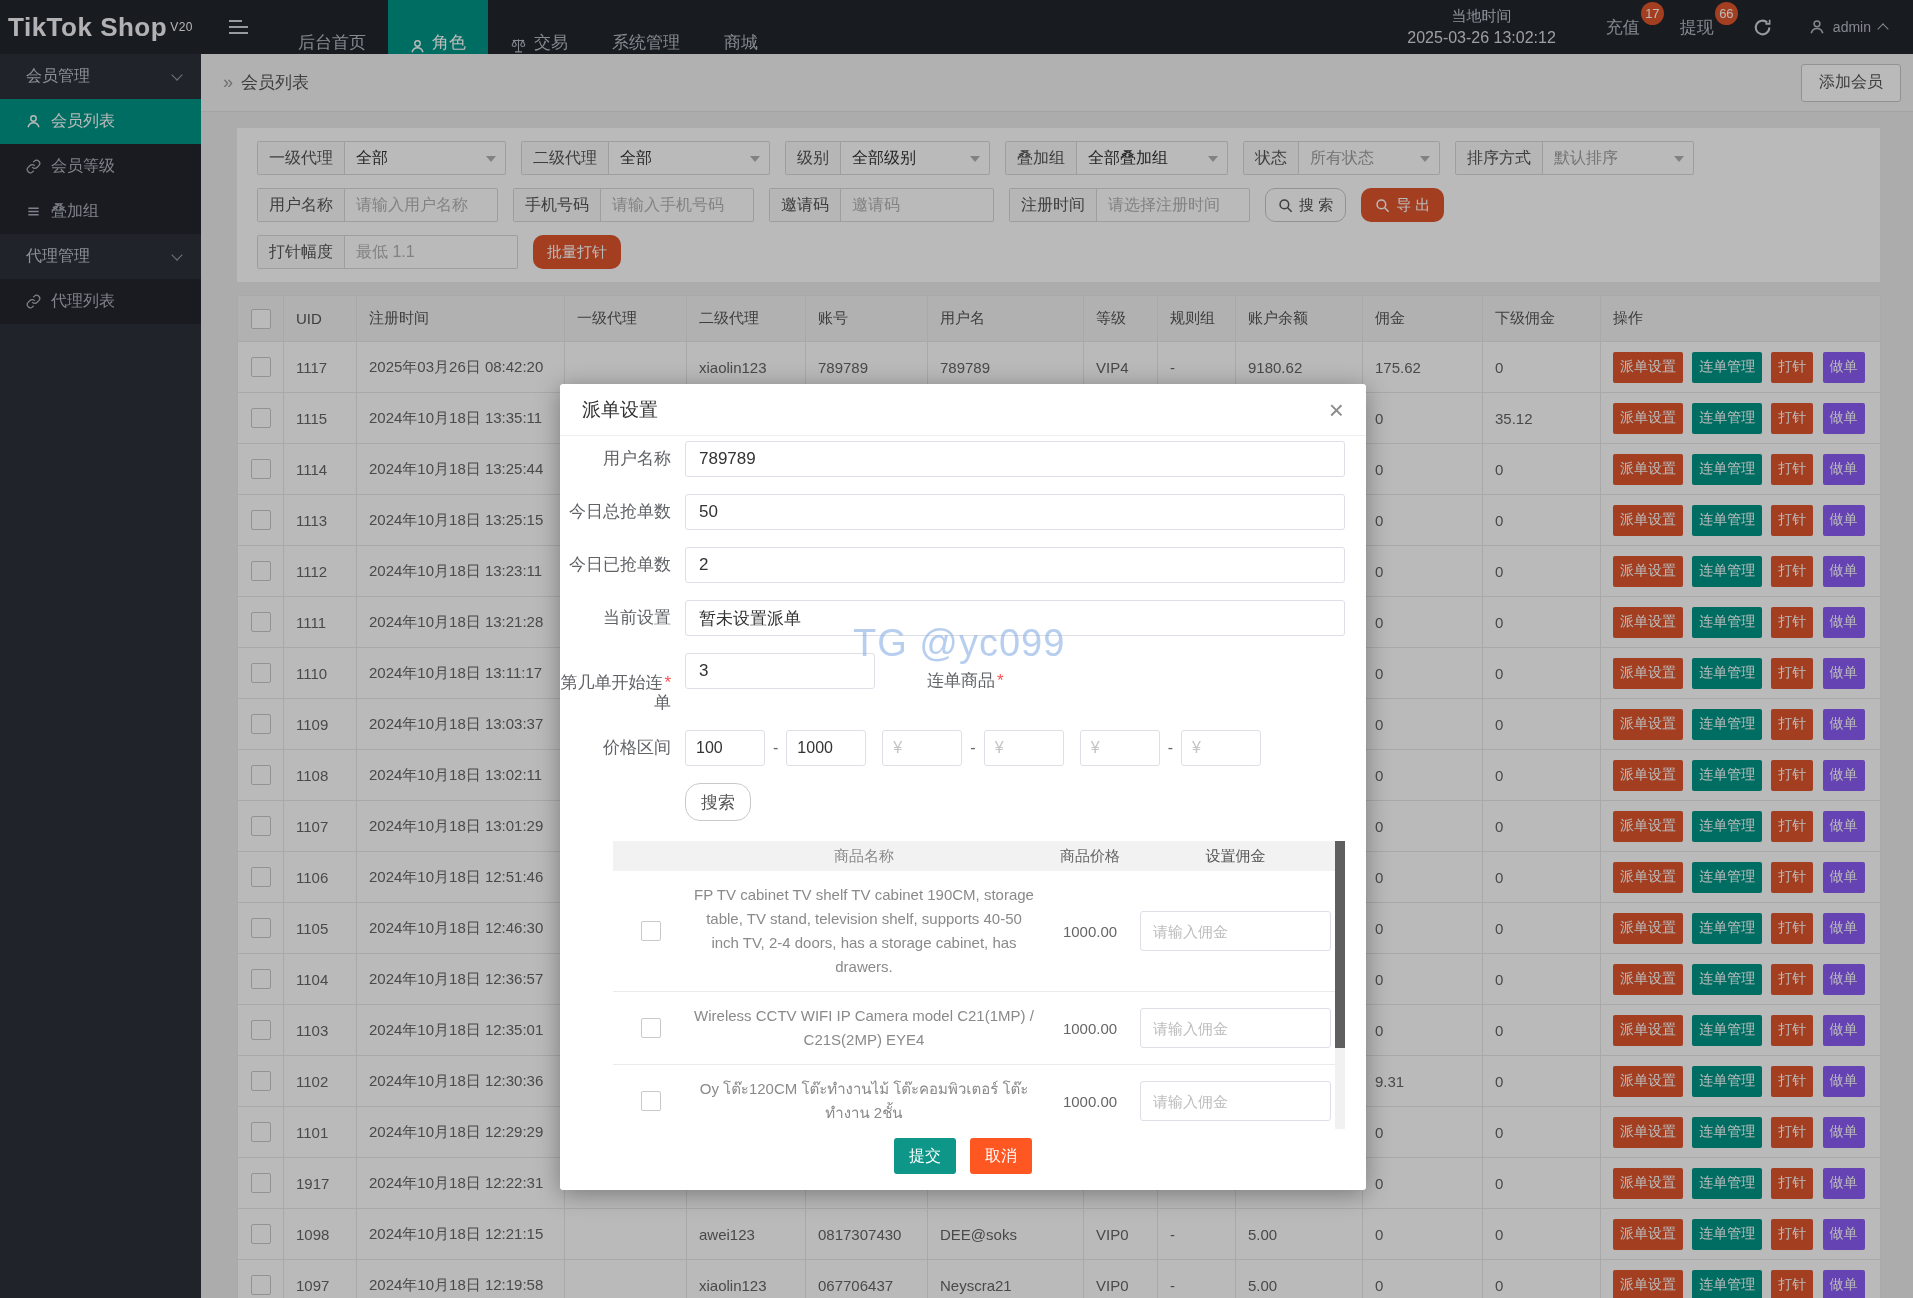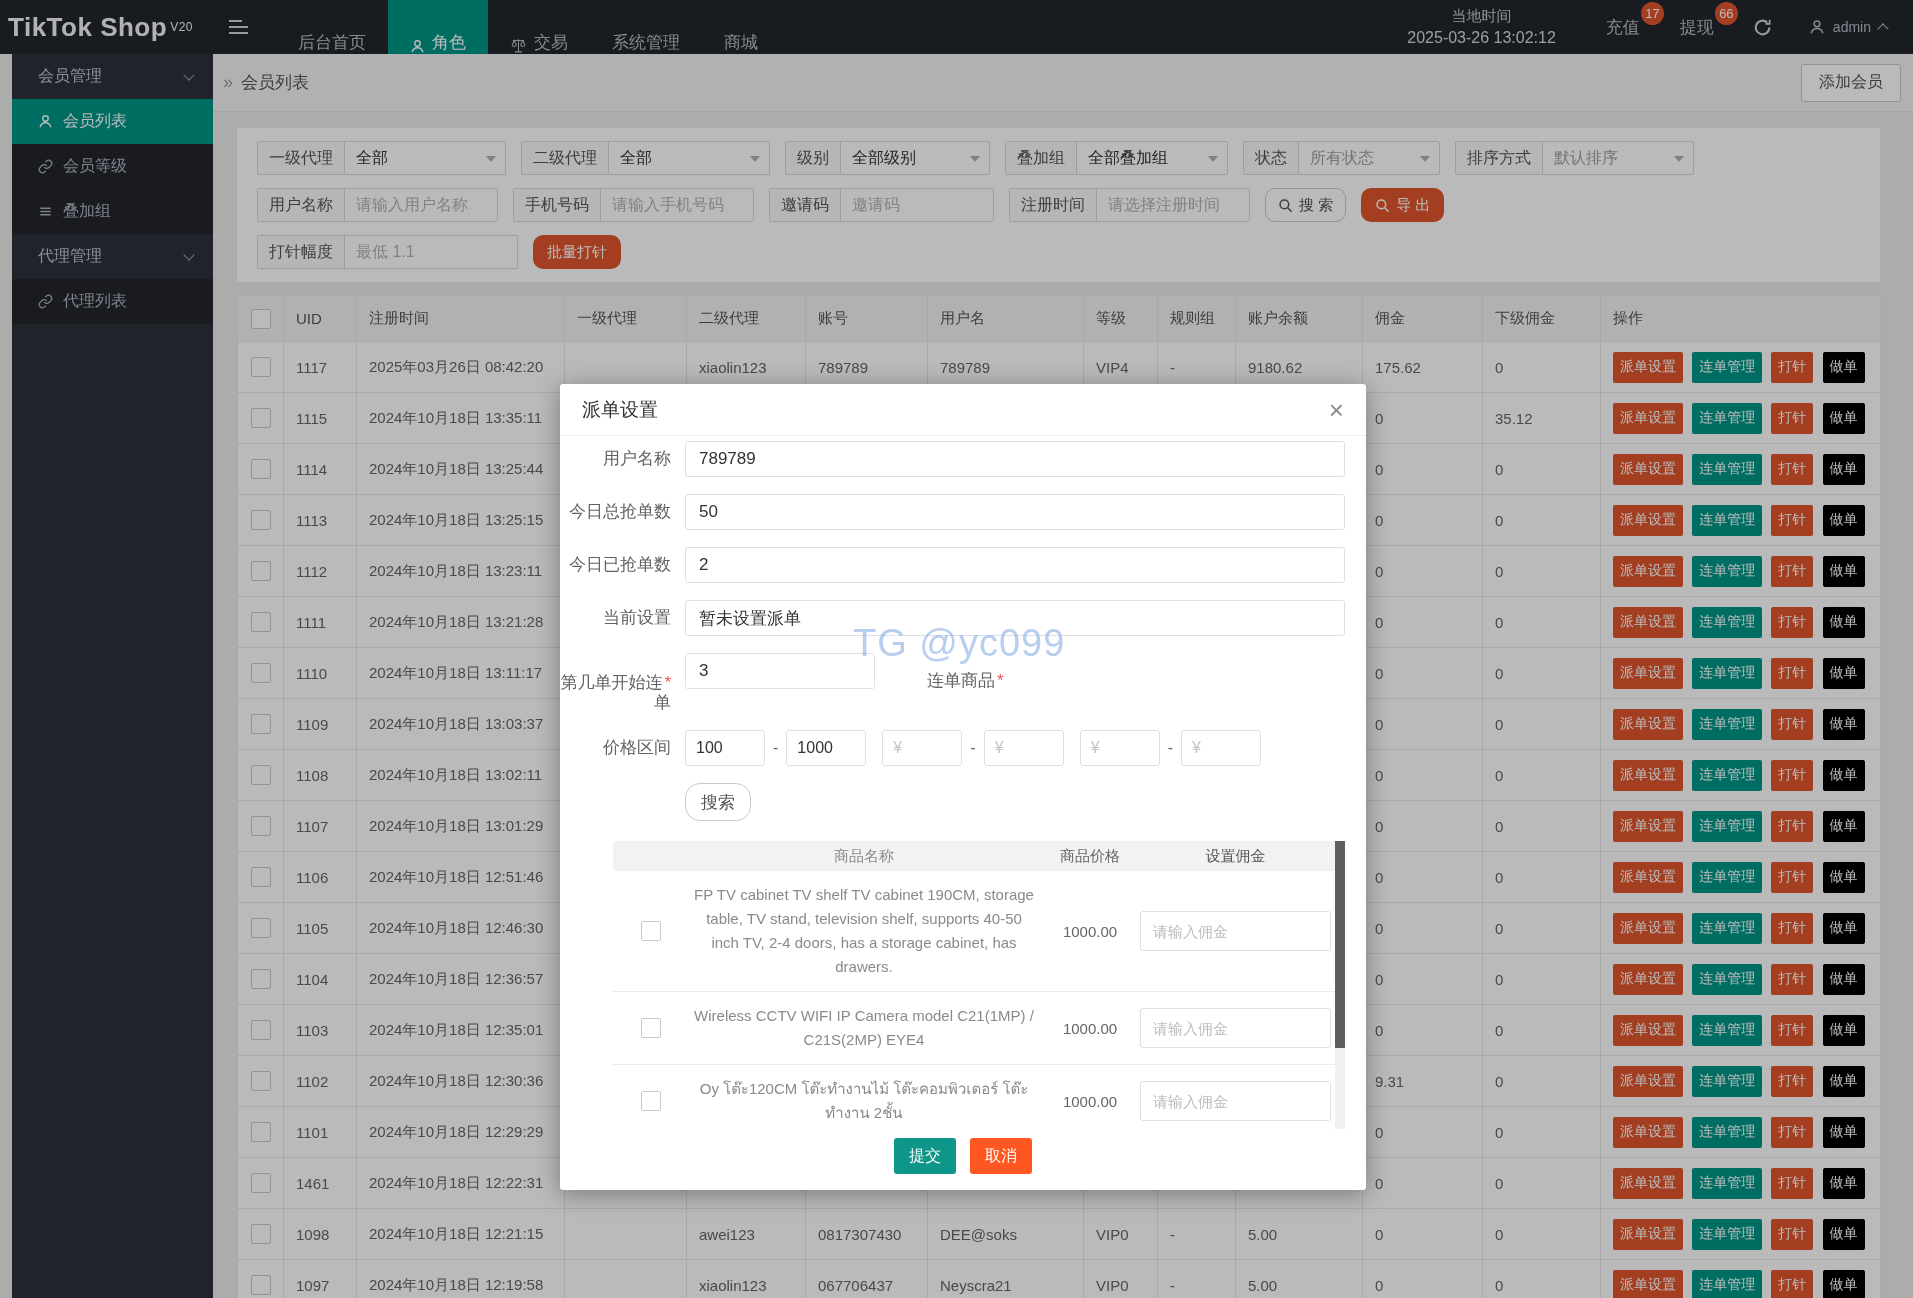--- a/index.html
+++ b/index.html
@@ -21,21 +21,21 @@
   .timebox { text-align:center; padding:0 30px; line-height:1.45; }
   .timebox .t1 { font-size:15px; color:#c3c8d1; }
   .timebox .t2 { font-size:16px; color:#d6dae1; }
   .tb-link { position:relative; padding:0 20px; font-size:17px; height:54px; display:flex; align-items:center; cursor:pointer; }
   .badge { position:absolute; top:2px; right:-4px; min-width:23px; height:23px; line-height:23px; text-align:center; background:#e0552c; color:#fff; font-size:13px; border-radius:50%; padding:0 2px; }
   .refresh { padding:0 18px; font-size:20px; color:#cfd3da; display:flex; align-items:center; cursor:pointer; }
   .adminbox { display:flex; align-items:center; gap:8px; padding:0 26px 0 18px; font-size:14px; cursor:pointer; }
   .chev-up { width:8px; height:8px; border-left:1.5px solid #b6bcc6; border-top:1.5px solid #b6bcc6; transform:rotate(45deg); margin-top:4px; }
 
   
-  .sidebar { position:absolute; top:54px; left:12px; bottom:0; width:201px; background:#2c313a; z-index:10; }
+  .sidebar { position:absolute; top:54px; left:0; bottom:0; width:201px; background:#2c313a; z-index:10; }
   .side-title { height:45px; display:flex; align-items:center; justify-content:space-between; padding:0 20px 0 26px; color:#c2c6ce; font-size:16px; cursor:pointer; }
   .chev-down { width:8px; height:8px; border-right:1.5px solid #9aa0aa; border-bottom:1.5px solid #9aa0aa; transform:rotate(45deg); margin-top:-4px; }
   .side-item { height:45px; display:flex; align-items:center; gap:10px; padding-left:26px; background:#23262e; color:#aeb3bd; font-size:16px; cursor:pointer; }
   .side-item.active { background:#009688; color:#fff; }
 
   
   .content { position:absolute; left:201px; top:54px; right:0; bottom:0; background:#ececec; }
   .crumb-bar { height:58px; background:#f3f3f3; border-bottom:1px solid #e0e0e0; display:flex; align-items:center; justify-content:space-between; padding:0 12px 0 22px; }
   .crumb { font-size:17px; color:#555; display:flex; align-items:center; gap:8px; }
   .crumb .arr { color:#999; font-size:18px; }
@@ -59,21 +59,21 @@
   
   .table-card { margin-top:13px; }
   table.grid { width:100%; border-collapse:collapse; font-size:15px; color:#666; table-layout:fixed; }
   .grid th, .grid td { border:1px solid #e8e8e8; padding:0 12px; text-align:left; height:51px; overflow:hidden; white-space:nowrap; }
   .grid thead th { background:#f3f3f3; color:#555; font-weight:400; height:46px; }
   .grid .c-check { text-align:center; padding:0; }
   .checkbox { display:inline-block; width:20px; height:20px; border:1px solid #c9c9c9; border-radius:2px; background:#fff; vertical-align:middle; cursor:pointer; }
   .act { height:31px; border:0; border-radius:2px; color:#fff; font-size:14px; padding:0 7px; margin-right:5px; cursor:pointer; font-family:inherit; }
   .act.orange { background:#e0552c; }
   .act.teal { background:#009688; }
-  .act.blue { background:#000000; }
+  .act.blue { background:#8b5cf6; }
 
   
   .dim { position:absolute; inset:0; background:rgba(0,0,0,.27); z-index:40; }
 
   
   .modal { position:absolute; left:560px; top:384px; width:806px; height:806px; background:#fff; border-radius:3px; z-index:100; box-shadow:0 4px 24px rgba(0,0,0,.35); overflow:hidden; }
   .m-head { height:52px; display:flex; align-items:center; justify-content:space-between; padding:0 22px; border-bottom:1px solid #efefef; }
   .m-title { font-size:19px; color:#333; }
   .m-close { font-size:26px; color:#8c8c8c; cursor:pointer; line-height:1; }
   .m-body { padding-top:5px; }
@@ -695,21 +695,21 @@
     <td>
       <button class="act orange">派单设置</button>
       <button class="act teal">连单管理</button>
       <button class="act orange">打针</button>
       <button class="act blue">做单</button>
     </td>
   </tr>
 
   <tr>
     <td class="c-check"><span class="checkbox"></span></td>
-    <td>1461</td>
+    <td>1917</td>
     <td>2024年10月18日 12:22:31</td>
     <td></td>
     <td></td>
     <td></td>
     <td></td>
     <td></td>
     <td></td>
     <td></td>
     <td>0</td>
     <td>0</td>

